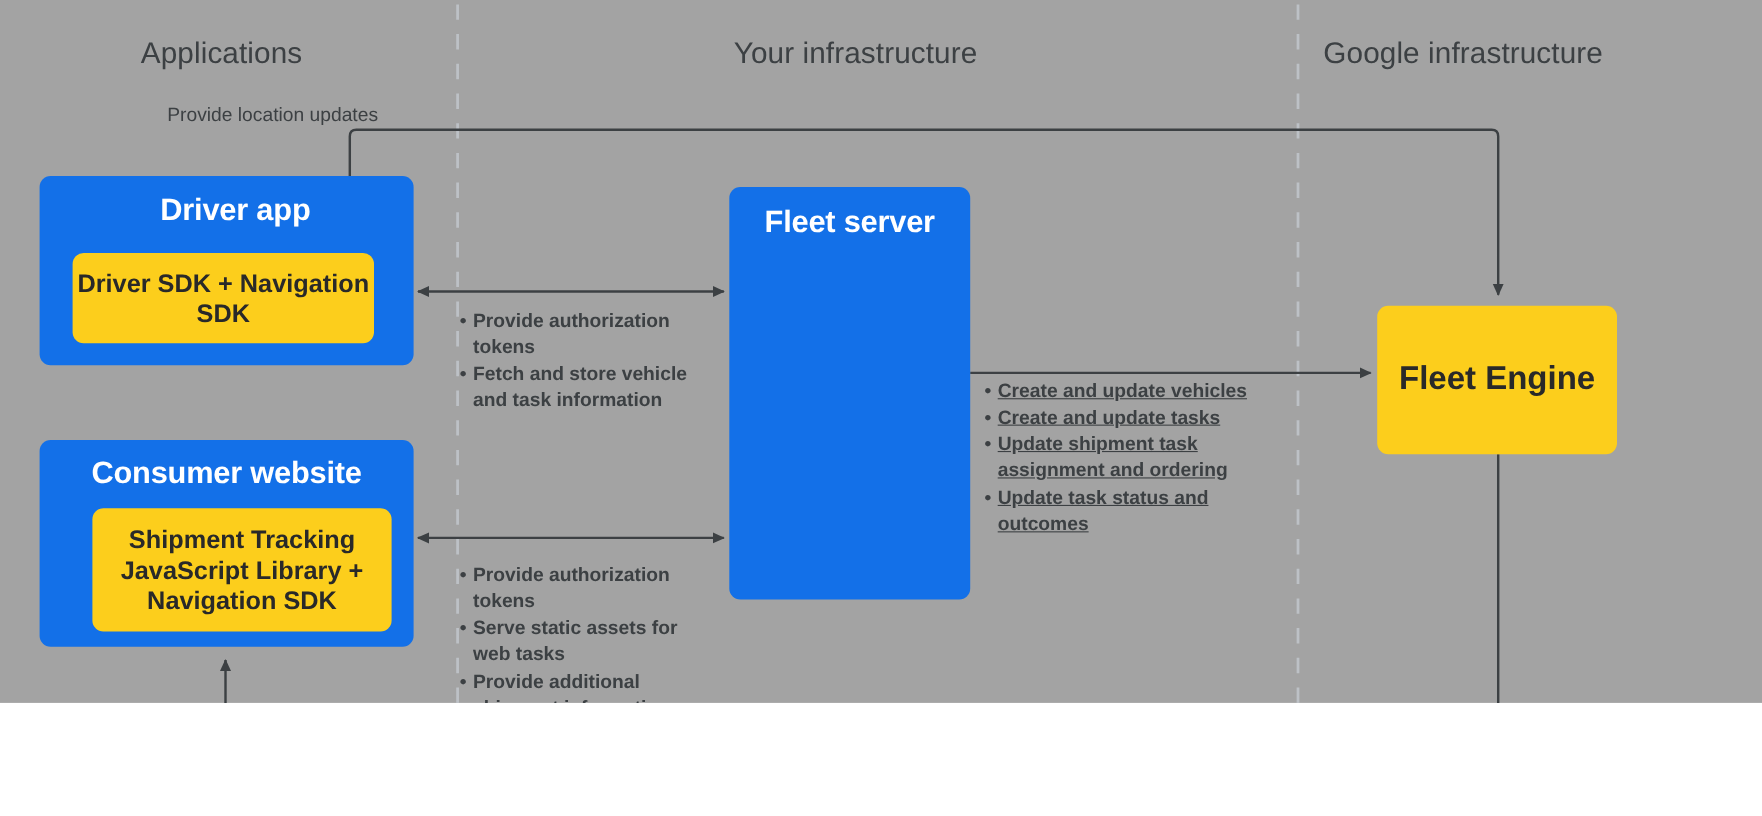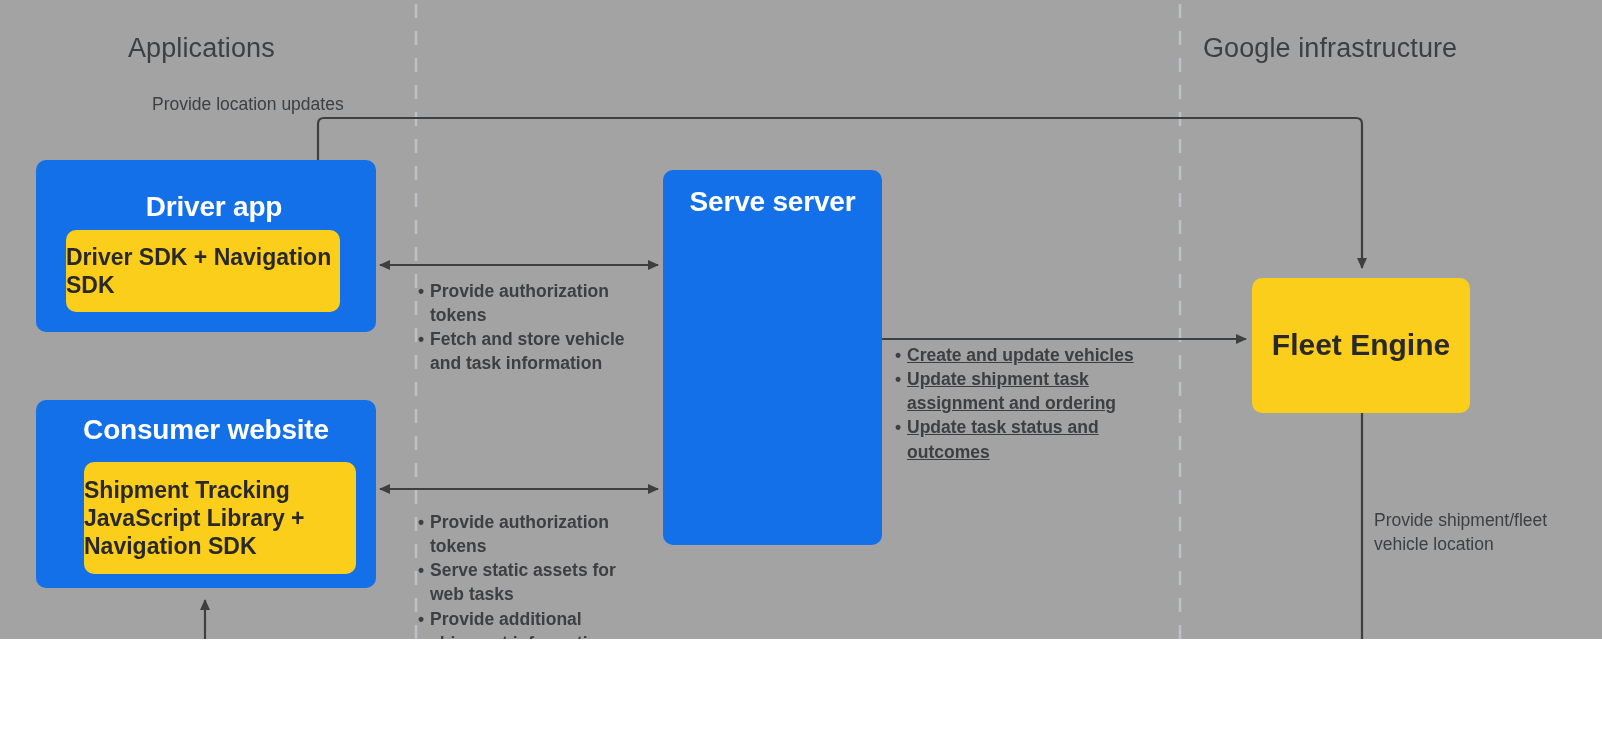--- a/index.html
+++ b/index.html
@@ -54,20 +54,21 @@
 
   
   .yellow-box {
     position: absolute;
     background: #FCCE1C;
     border-radius: 10px;
     box-sizing: border-box;
     display: flex;
     align-items: center;
     justify-content: center;
+    text-align: center;
     color: #292929;
     font-weight: bold;
     line-height: 1.23;
   }
   .yellow-box.big {
     font-size: 23px;
   }
   .yellow-box.engine {
     font-size: 30px;
   }
@@ -128,37 +129,38 @@
     <line x1="380" y1="265" x2="658" y2="265" stroke="#3c4043" stroke-width="2.2" marker-start="url(#arrowStart)" marker-end="url(#arrowEnd)"></line>
 
     <line x1="380" y1="489" x2="658" y2="489" stroke="#3c4043" stroke-width="2.2" marker-start="url(#arrowStart)" marker-end="url(#arrowEnd)"></line>
 
     <line x1="882" y1="339" x2="1246" y2="339" stroke="#3c4043" stroke-width="2.2" marker-end="url(#arrowEnd)"></line>
 
     <path d="M1362,413 L1362,676 Q1362,682 1356,682 L211,682 Q205,682 205,676 L205,600" fill="none" stroke="#3c4043" stroke-width="2.2" marker-end="url(#arrowEnd)"></path>
   </svg>
 
   <div class="col-heading" style="left:128px; top:33px;">Applications</div>
+  <div class="col-heading" style="left:667px; top:33px;">Your infrastructure</div>
   <div class="col-heading" style="left:1203px; top:33px;">Google infrastructure</div>
 
   <div class="blue-box" style="left:36px; top:160px; width:340px; height:172px;">
-    <div class="blue-title" style="top:31px;padding-left:16px;">Driver app</div>
+    <div class="blue-title" style="top:15px;padding-left:16px;">Driver app</div>
     <div class="yellow-box big" style="left:30px; top:70px; width:274px; height:82px;">Driver SDK +
 Navigation SDK</div>
   </div>
 
   <div class="blue-box" style="left:36px; top:400px; width:340px; height:188px;">
     <div class="blue-title" style="top:14px;">Consumer website</div>
     <div class="yellow-box big" style="left:36px; top:62px; width:272px; height:112px;margin-left:12px;">Shipment Tracking
 JavaScript Library  +
 Navigation SDK</div>
   </div>
 
   <div class="blue-box" style="left:663px; top:170px; width:219px; height:375px;">
-    <div class="blue-title" style="top:16px;">Serve server</div>
+    <div class="blue-title" style="top:16px;">Fleet server</div>
   </div>
 
   <div class="yellow-box engine" style="left:1252px; top:278px; width:218px; height:135px;">Fleet Engine</div>
 
   <div class="annot" style="left:152px; top:92px;">Provide location updates</div>
 
   <div class="annot-list" style="left:418px; top:279px; width:236px;">
     <ul>
       <li>Provide authorization tokens</li>
       <li>Fetch and store vehicle and task information</li>
@@ -169,21 +171,20 @@
     <ul>
       <li>Provide authorization tokens</li>
       <li>Serve static assets for web tasks</li>
       <li>Provide additional shipment information</li>
     </ul>
   </div>
 
   <div class="annot-list" style="left:895px; top:343px; width:262px;text-decoration:underline;">
     <ul>
       <li>Create and update vehicles</li>
+      <li>Create and update tasks</li>
       <li>Update shipment task assignment and ordering</li>
       <li>Update task status and outcomes</li>
     </ul>
   </div>
 
-  <div class="annot" style="left:1374px; top:508px;">Provide shipment/fleet
-vehicle location</div>
 
 </div>
 
 </body></html>

